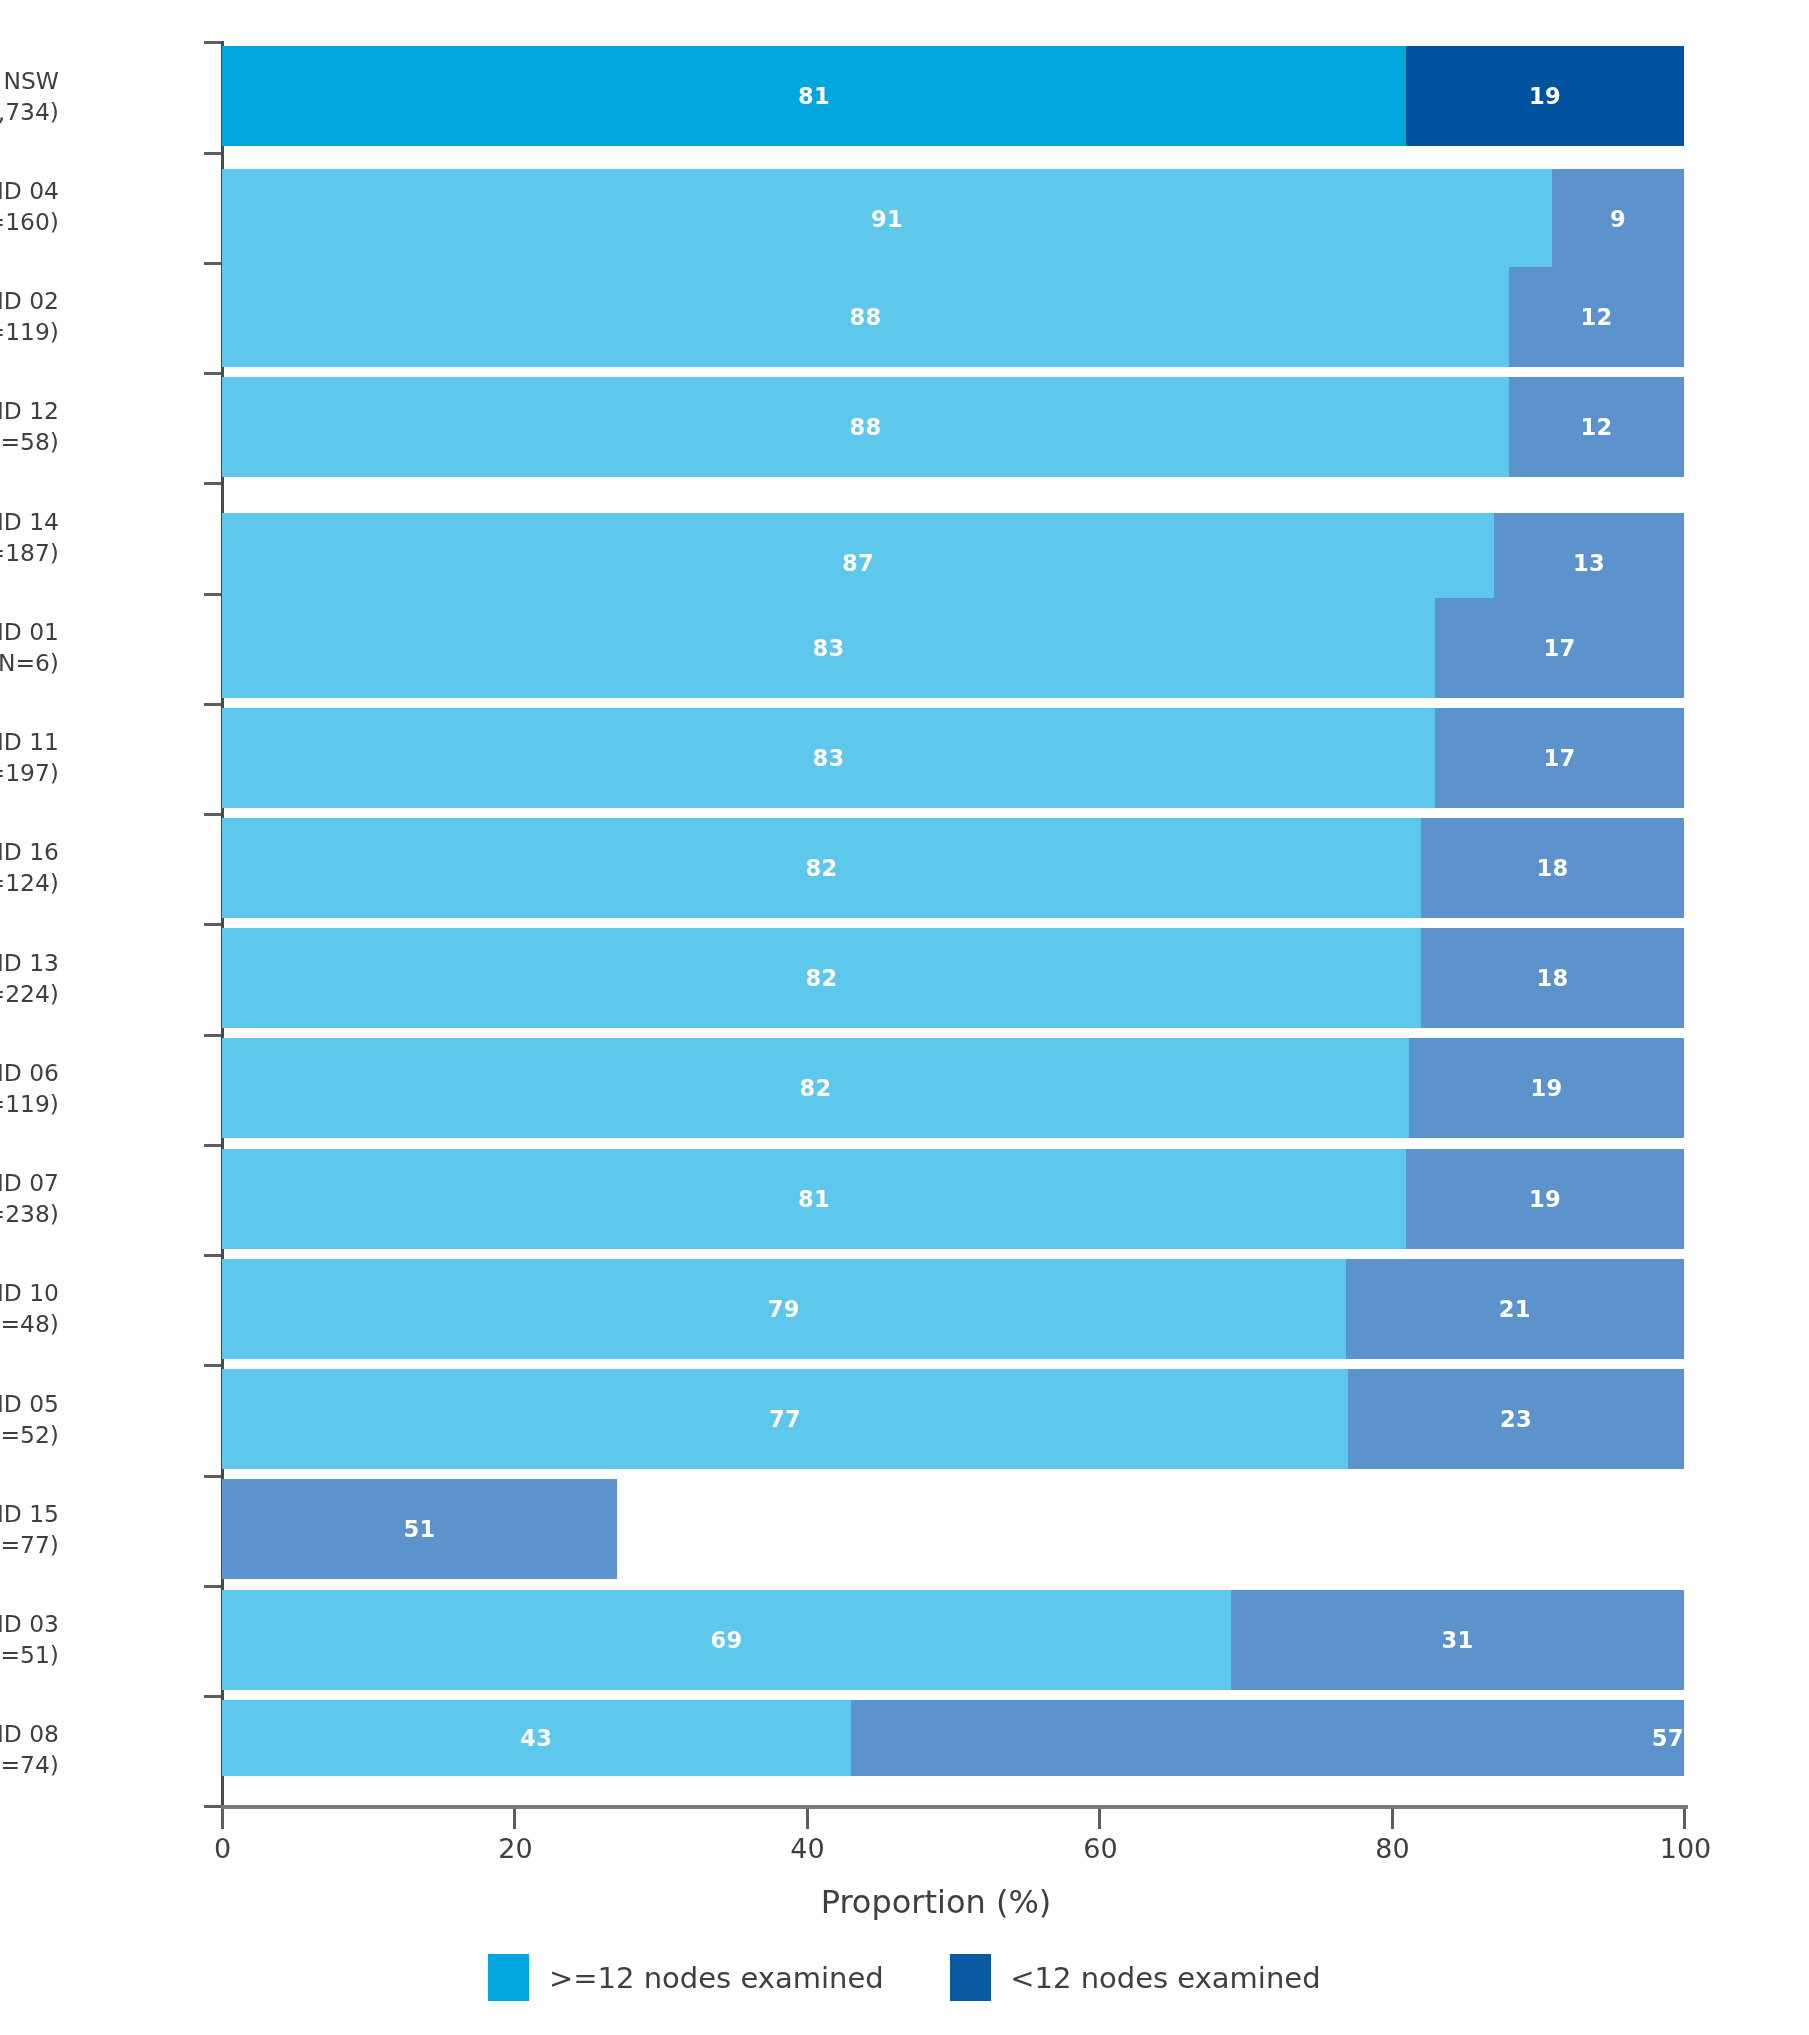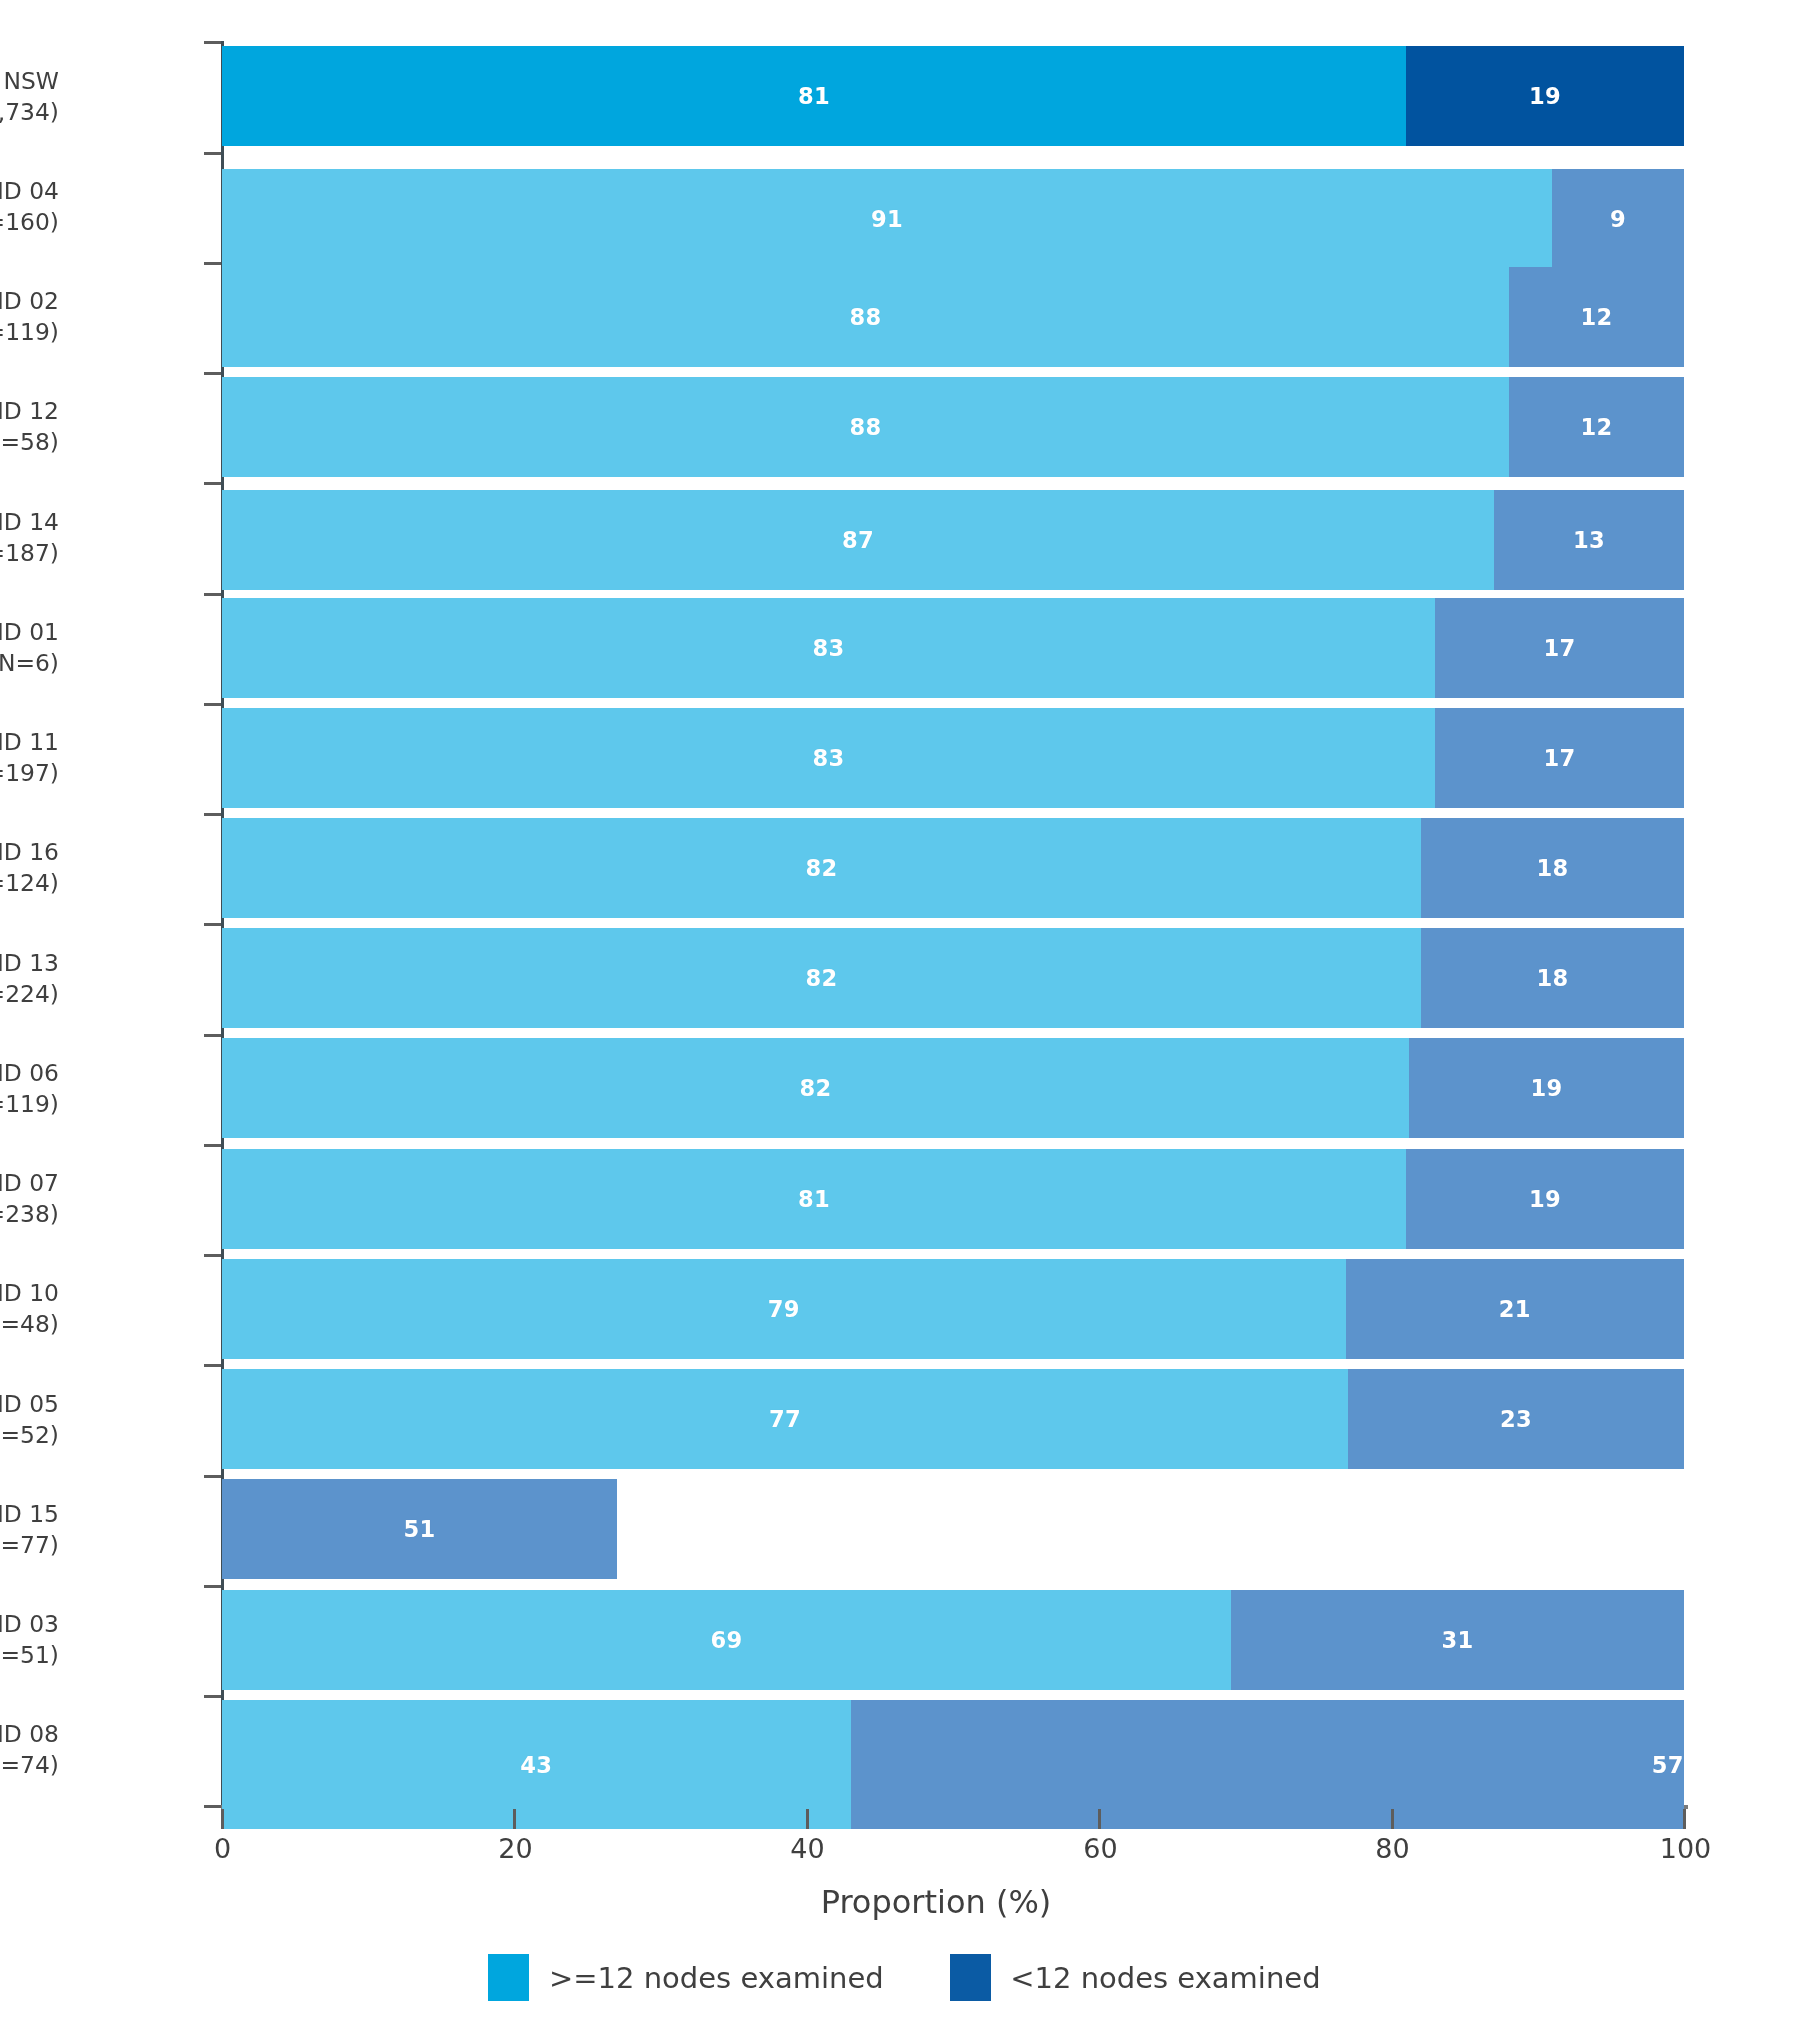--- a/index.html
+++ b/index.html
@@ -191,21 +191,21 @@
         </div>
       </div>
       <div class="bar-row" style="top: 336px; height: 100px;">
         <div class="seg" style="width: 1287px; height: 100%; background: rgb(94, 200, 236);">
           <span class="seg-label">88</span>
         </div>
         <div class="seg" style="width: 175px; height: 100%; background: rgb(92, 147, 204);">
           <span class="seg-label">12</span>
         </div>
       </div>
-      <div class="bar-row" style="top: 449px; height: 100px;">
+      <div class="bar-row" style="top: 472px; height: 100px;">
         <div class="seg" style="width: 1272px; height: 100%; background: rgb(94, 200, 236);">
           <span class="seg-label">87</span>
         </div>
         <div class="seg" style="width: 190px; height: 100%; background: rgb(92, 147, 204);">
           <span class="seg-label">13</span>
         </div>
       </div>
       <div class="bar-row" style="top: 557px; height: 100px;">
         <div class="seg" style="width: 1214px; height: 100%; background: rgb(94, 200, 236);">
           <span class="seg-label">83</span>
@@ -276,21 +276,21 @@
         </div>
       </div>
       <div class="bar-row" style="top: 1549px; height: 100px;">
         <div class="seg" style="width: 1009px; height: 100%; background: rgb(94, 200, 236);">
           <span class="seg-label">69</span>
         </div>
         <div class="seg" style="width: 453px; height: 100%; background: rgb(92, 147, 204);">
           <span class="seg-label">31</span>
         </div>
       </div>
-      <div class="bar-row" style="top: 1659px; height: 129px;">
+      <div class="bar-row" style="top: 1659px; height: 76px;">
         <div class="seg" style="width: 629px; height: 100%; background: rgb(94, 200, 236);">
           <span class="seg-label">43</span>
         </div>
         <div class="seg" style="width: 834px; height: 100%; background: rgb(92, 147, 204); justify-content: flex-end;">
           <span class="seg-label">57</span>
         </div>
       </div>
     </div>
 
   <div id="y-ticks">

